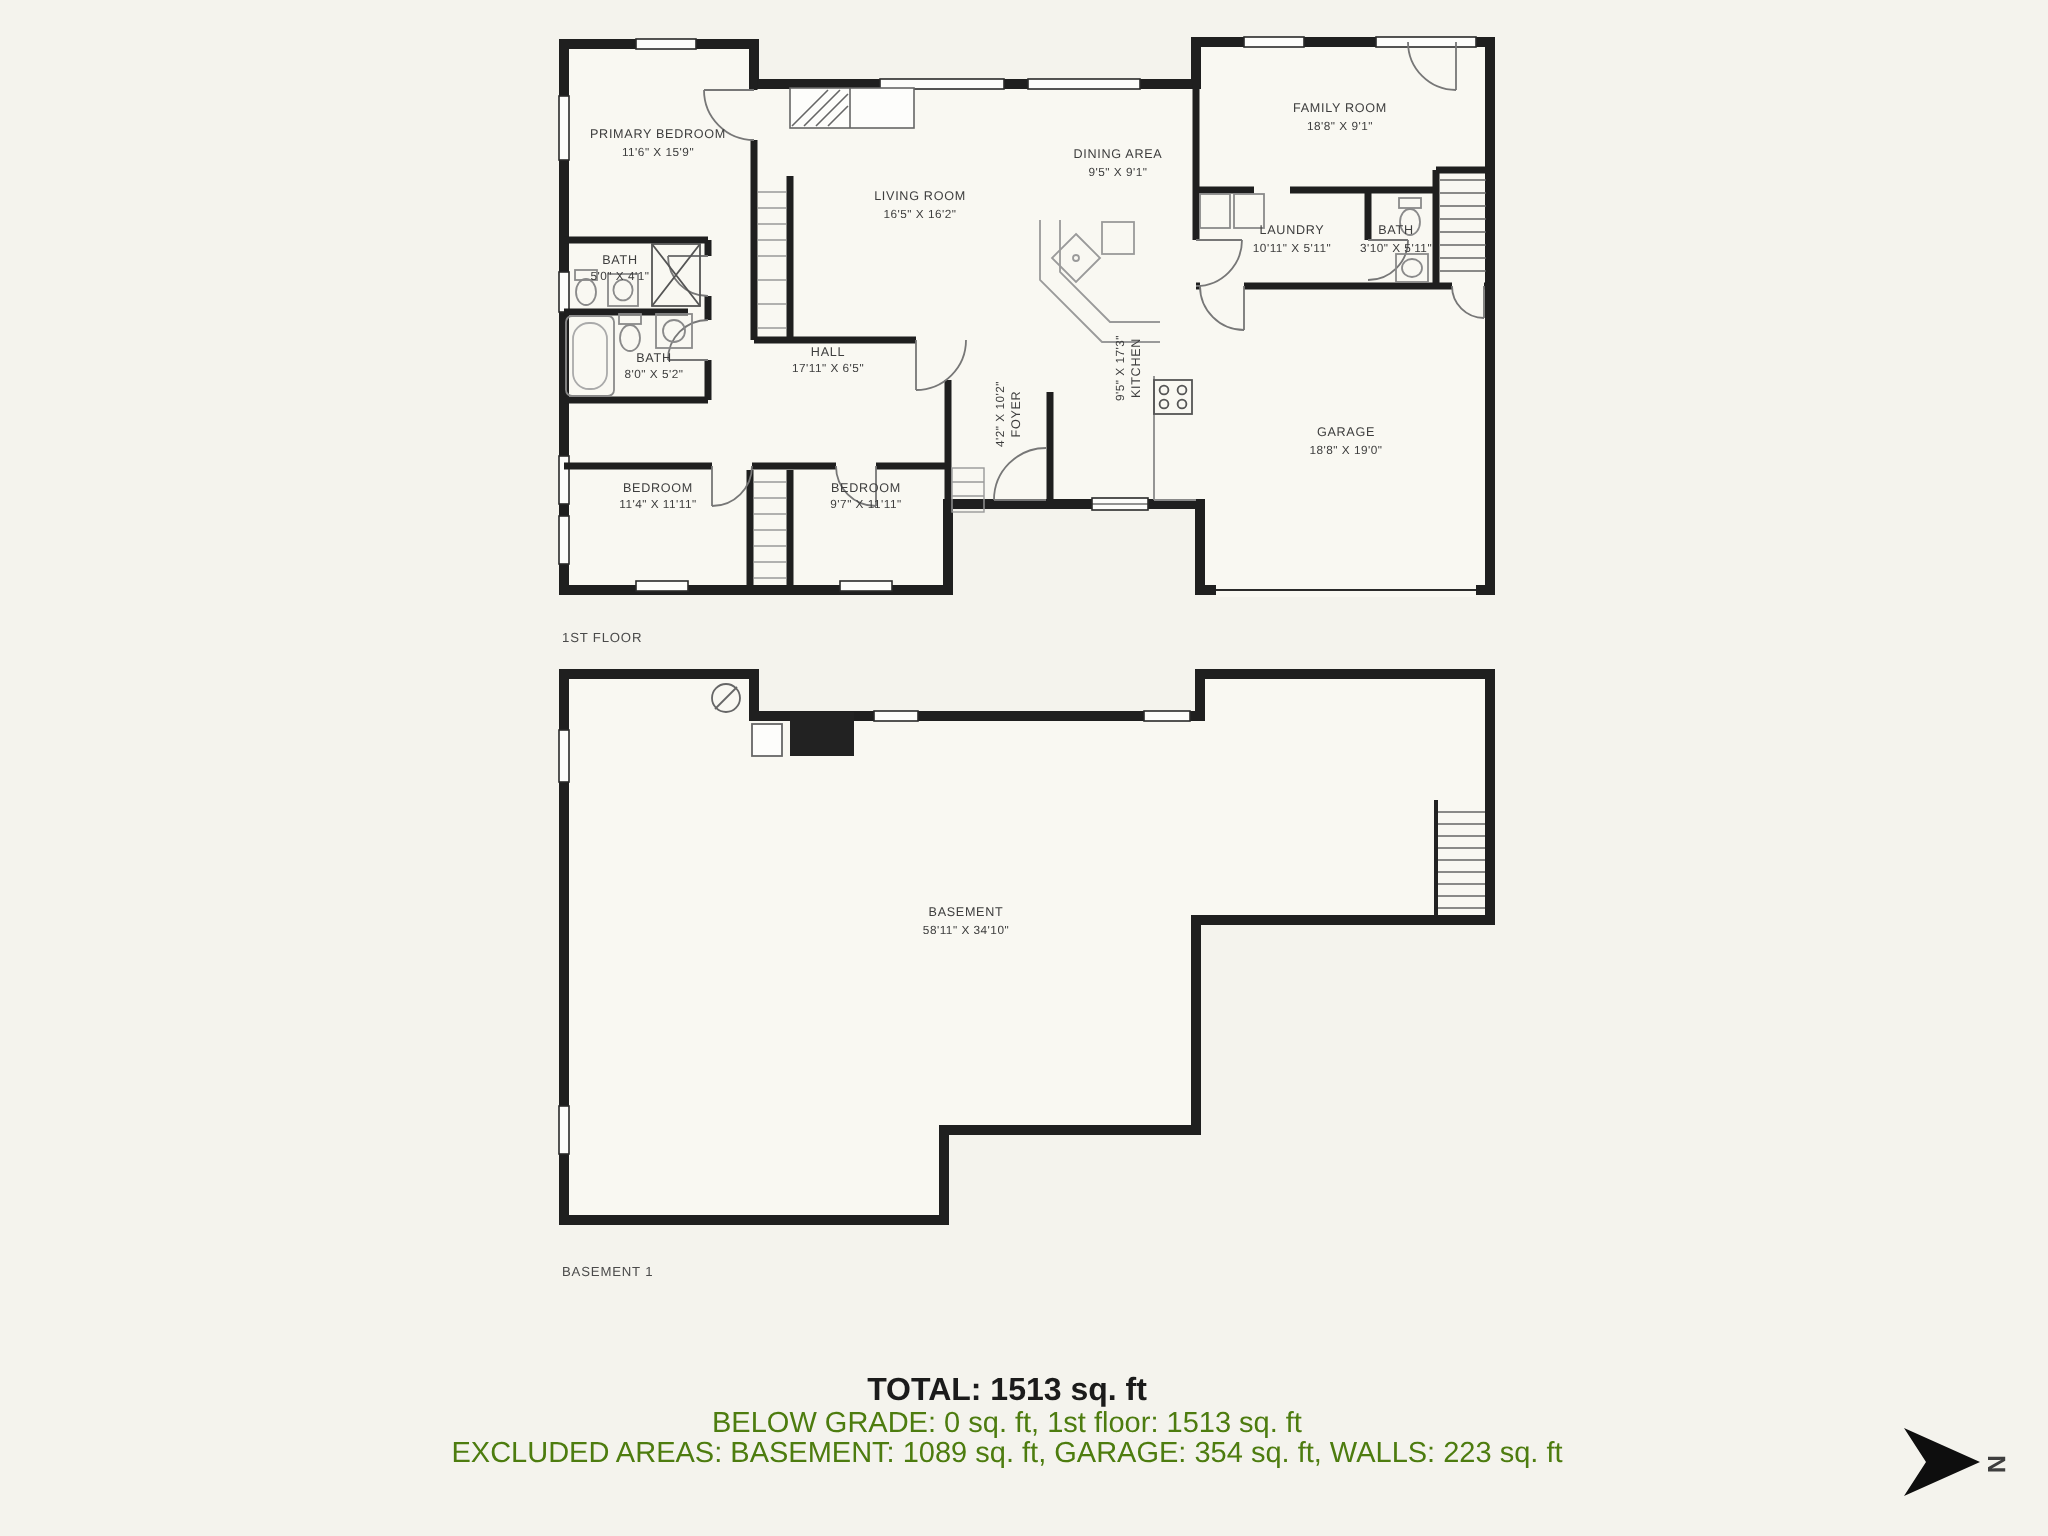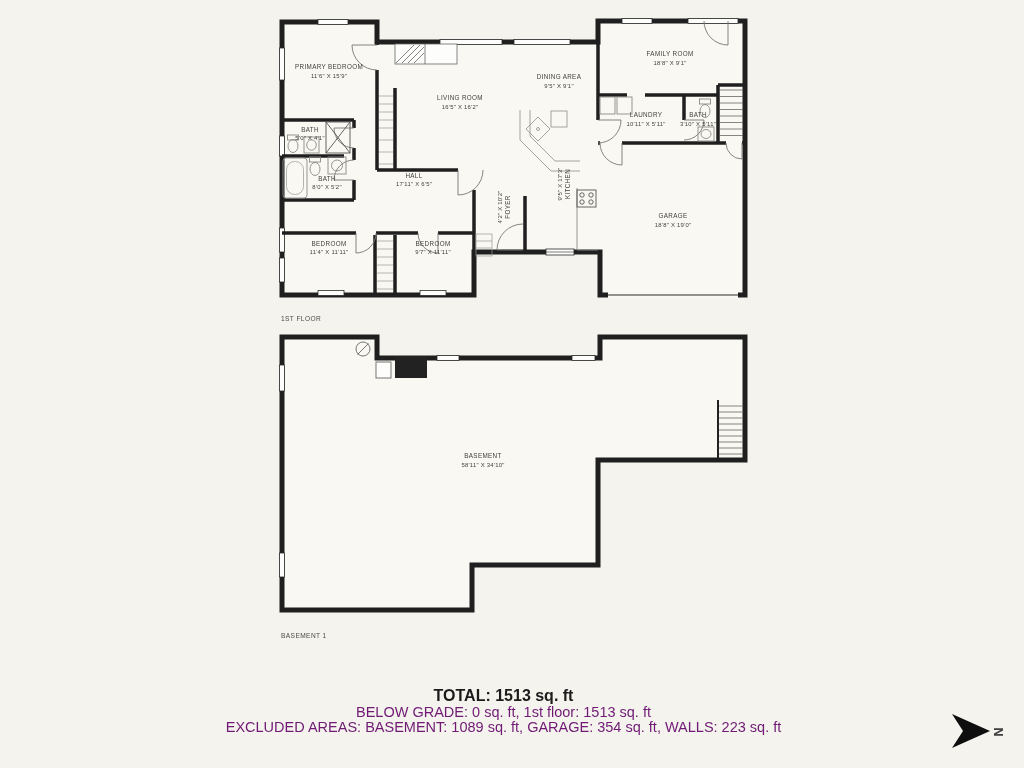--- a/index.html
+++ b/index.html
@@ -5,21 +5,21 @@
   html,body{margin:0;padding:0;}
   body{font-family:"Liberation Sans", sans-serif;}
   .page{position:relative;width:1024px;height:768px;background:#f4f3ed;overflow:hidden;}
   svg{display:block;}
   svg text{font-family:"Liberation Sans", sans-serif;fill:#3e3e3e;}
   .room-name{font-size:6.3px;letter-spacing:.35px;}
   .room-dims{font-size:5.9px;letter-spacing:.25px;}
   .floor-label{font-size:6.6px;letter-spacing:.4px;fill:#4a4a4a;}
   .summary{position:absolute;left:0;top:687px;width:1007px;text-align:center;color:#1b1b1b;}
   .summary-total{font-size:16px;font-weight:700;line-height:18px;}
-  .summary-line{font-size:14.5px;line-height:15px;color:#701a75;}
+  .summary-line{font-size:14.5px;line-height:15px;color:#4d7c0f;}
   .compass{position:absolute;left:948px;top:708px;width:64px;height:48px;}
 </style>
 </head>
 <body>
 
 <div class="page">
 
 <svg width="1024" height="660" viewBox="0 0 1024 660">
 
   <g>

